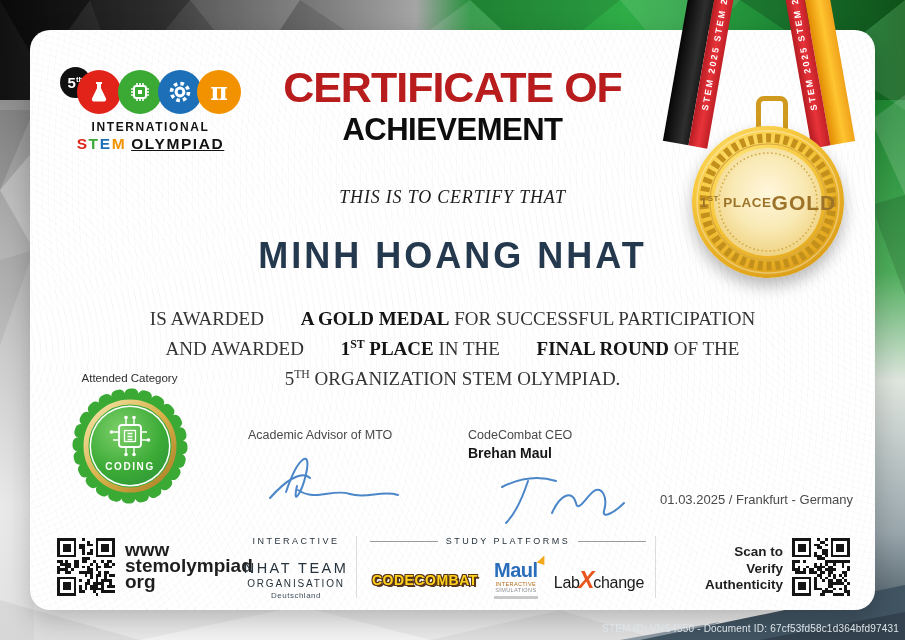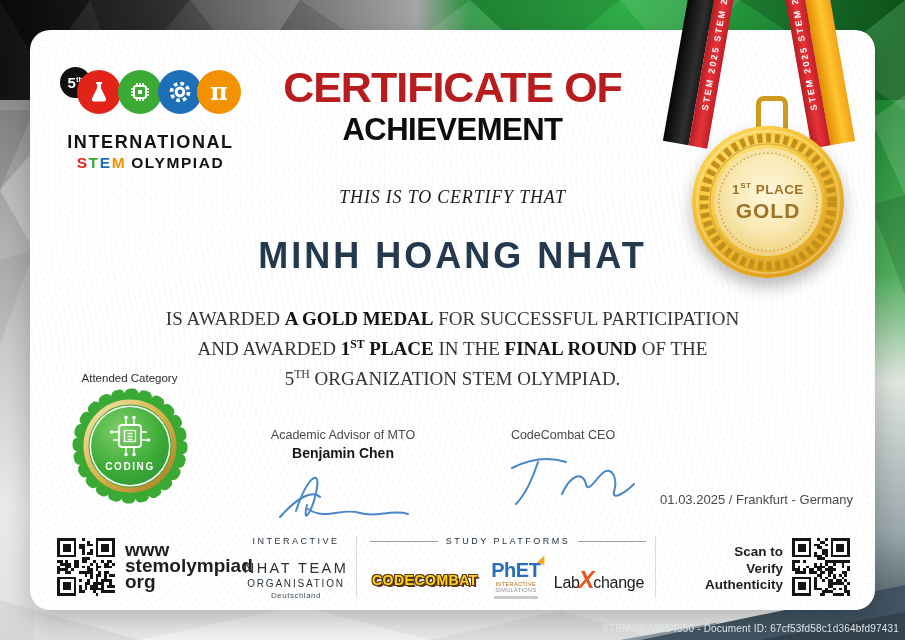--- a/index.html
+++ b/index.html
@@ -17,42 +17,42 @@
   .logo{position:absolute;left:28px;top:36px;width:185px;}
   .logo-icons{position:relative;height:50px;}
   .lc{position:absolute;border-radius:50%;display:flex;align-items:center;justify-content:center;}
   .badge5{left:2px;top:1px;width:31px;height:31px;background:#101010;color:#fff;font-weight:bold;font-size:15px;z-index:1;}
   .badge5 sup{font-size:8px;margin-top:-7px;}
   .c-red{left:19px;top:4px;width:44px;height:44px;background:#e2231a;z-index:2;}
   .c-green{left:60px;top:4px;width:44px;height:44px;background:#3aaa35;z-index:3;}
   .c-blue{left:100px;top:4px;width:44px;height:44px;background:#1d70b7;z-index:4;}
   .c-orange{left:139px;top:4px;width:44px;height:44px;background:#f39200;z-index:5;}
   .pi{color:#fff;font-weight:bold;font-size:24px;line-height:1;font-family:"DejaVu Serif",serif;}
-  .logo-l1{margin-top:16px;font-size:18px;font-weight:bold;letter-spacing:1.6px;color:#121212;text-align:center;}
+  .logo-l1{margin-top:4px;font-size:12px;font-weight:bold;letter-spacing:1.6px;color:#121212;text-align:center;}
   .logo-l2{font-size:15.5px;font-weight:bold;letter-spacing:1.6px;text-align:center;color:#121212;margin-top:1px;}
   .stem-s{color:#e2231a;} .stem-t{color:#3aaa35;} .stem-e{color:#1d70b7;} .stem-m{color:#f39200;}
-  .l2rest{margin-left:5px;}
+  .l2rest{margin-left:5px;text-decoration:underline;}
   
   .title1{position:absolute;left:150px;right:150px;top:33px;text-align:center;
           font-size:43px;font-weight:800;letter-spacing:-1px;color:#b91c1c;}
   .title2{position:absolute;left:150px;right:150px;top:82px;text-align:center;
           font-size:31px;font-weight:800;letter-spacing:-0.5px;color:#0d0d0d;}
   .certify{position:absolute;left:0;right:0;top:157px;text-align:center;
            font-family:"Liberation Serif",serif;font-style:italic;font-size:18px;letter-spacing:0.8px;color:#1c1c1c;}
   .name{position:absolute;left:0;right:0;top:205px;text-align:center;
         font-size:36px;font-weight:bold;letter-spacing:3px;color:#24384e;}
   .award{position:absolute;left:80px;right:80px;top:276px;text-align:center;
          font-family:"Liberation Serif",serif;font-size:19px;line-height:26px;color:#343434;}
-  .award b{color:#141414;}
+  .award b{color:#141414;margin-left:32px;}
   .award sup{font-size:62%;}
   
   .cat-label{position:absolute;left:12px;top:342px;width:175px;text-align:center;font-size:11.5px;color:#2e2e2e;}
   .cat-badge{position:absolute;left:40px;top:356px;width:120px;height:120px;}
   
-  .sig{position:absolute;top:398px;width:190px;text-align:center;}
+  .sig{position:absolute;top:398px;width:190px;text-align:left;}
   .sig-left{left:218px;} .sig-right{left:438px;}
   .sig-role{font-size:12.5px;color:#4a4a4a;}
   .sig-name{font-size:14px;font-weight:bold;color:#161616;margin-top:3px;}
   .sig svg{margin-top:0px;}
   .dateloc{position:absolute;right:22px;top:462px;font-size:13px;color:#4a4a4a;}
   
   .qr{position:absolute;width:58px;height:58px;}
   .qr-web{left:27px;top:508px;} .qr-ver{left:762px;top:508px;}
   .website{position:absolute;left:95px;top:512px;font-size:19px;font-weight:bold;color:#1e1e1e;line-height:16px;}
   .org{position:absolute;left:196px;top:506px;width:140px;text-align:center;color:#26323c;}
@@ -86,21 +86,21 @@
   .strap .black{width:26px;background:linear-gradient(to right,#060606,#2f2f2f 70%,#1a1a1a);}
   .strap .yellow{width:26px;background:linear-gradient(to right,#e28a00,#ffc531 55%,#f0a21a);}
   .stripe{position:relative;width:19px;overflow:hidden;background:linear-gradient(to right,#b71c22,#e8333a 50%,#c01f26);}
   .stripe span{position:absolute;left:50%;top:50%;transform:translate(-50%,-50%) rotate(-90deg);
                white-space:nowrap;color:#fff;font-size:9px;font-weight:bold;letter-spacing:2px;}
   .medal-ring{position:absolute;left:756px;top:96px;width:22px;height:30px;border:5px solid #cf9a1e;border-radius:8px;z-index:5;}
   .medal{position:absolute;left:692px;top:126px;width:152px;height:152px;border-radius:50%;z-index:6;
          background:radial-gradient(circle at 38% 30%,#ffe87e,#f7c93f 40%,#e3a81f 70%,#c88a12 100%);
          box-shadow:0 8px 16px rgba(0,0,0,0.28);}
   .medal svg{position:absolute;inset:0;}
-  .medal-text{position:absolute;inset:0;display:flex;flex-direction:column;align-items:center;justify-content:center;color:#9c7328;}
+  .medal-text{position:absolute;inset:0;display:flex;flex-direction:row;align-items:center;justify-content:center;color:#9c7328;}
   .medal-place{font-size:13.5px;font-weight:800;letter-spacing:0.5px;}
   .medal-place sup{font-size:8px;}
   .medal-metal{font-size:21px;font-weight:800;letter-spacing:1px;margin-top:2px;}
   
   .idbar{position:absolute;right:6px;top:623px;z-index:3;font-size:10px;font-weight:normal;
          color:#dde4e8;letter-spacing:0.2px;}
 </style>
 </head>
 <body>
 
@@ -239,31 +239,31 @@
           <circle cx="78.5" cy="54" r="1.8" fill="#fff" stroke="none"></circle>
           <circle cx="56" cy="68.5" r="1.8" fill="#fff" stroke="none"></circle>
           <circle cx="64" cy="68.5" r="1.8" fill="#fff" stroke="none"></circle>
         </g>
         <text x="60" y="84" text-anchor="middle" font-size="10" font-weight="bold" letter-spacing="1.6" fill="#ffffff">CODING</text>
       </svg>
     </div>
 
     <div class="sig sig-left">
       <div class="sig-role">Academic Advisor of MTO</div>
-      <div class="sig-name">Benjamin Chen</div>
       <svg width="170" height="68" viewBox="0 0 170 68">
         <g fill="none" stroke="#4a86c8" stroke-width="2" stroke-linecap="round">
           <path d="M38 50 C50 14, 64 6, 58 32 C54 50, 44 66, 49 44"></path>
           <path d="M22 56 C38 38, 54 28, 62 36"></path>
           <path d="M50 48 C68 60, 84 46, 102 52 C118 57, 134 48, 150 53"></path>
         </g>
       </svg>
     </div>
     <div class="sig sig-right">
       <div class="sig-role">CodeCombat CEO</div>
+      <div class="sig-name">Brehan Maul</div>
       <svg width="170" height="68" viewBox="0 0 170 68">
         <g fill="none" stroke="#4a86c8" stroke-width="2" stroke-linecap="round">
           <path d="M34 26 C54 16, 72 15, 88 20"></path>
           <path d="M60 20 C54 38, 46 54, 38 62"></path>
           <path d="M84 52 C92 34, 104 28, 108 42 C110 52, 118 36, 126 30 C134 25, 140 36, 136 50 C134 58, 146 52, 156 42"></path>
         </g>
       </svg>
     </div>
 
     <div class="dateloc">01.03.2025 / Frankfurt - Germany</div>
@@ -415,21 +415,21 @@
     <div class="platforms">
       <div class="plat-h">
         <div class="hline"></div>
         <span>STUDY PLATFORMS</span>
         <div class="hline"></div>
       </div>
       <div class="plat-row">
         <div class="cc-logo">CODECOMBAT</div>
         <div class="phet">
           <span class="phet-flag"></span>
-          <div class="phet-main">PhET</div>
+          <div class="phet-main">Maul</div>
           <div class="phet-sub"><span>INTERACTIVE</span> <span class="sim">SIMULATIONS</span></div>
           <div class="phet-credit"></div>
         </div>
         <div class="labx"><span>Lab</span><span class="x">X</span><span>change</span></div>
       </div>
     </div>
 
     <div class="vdiv vdiv2"></div>
 
     <div class="verify">

